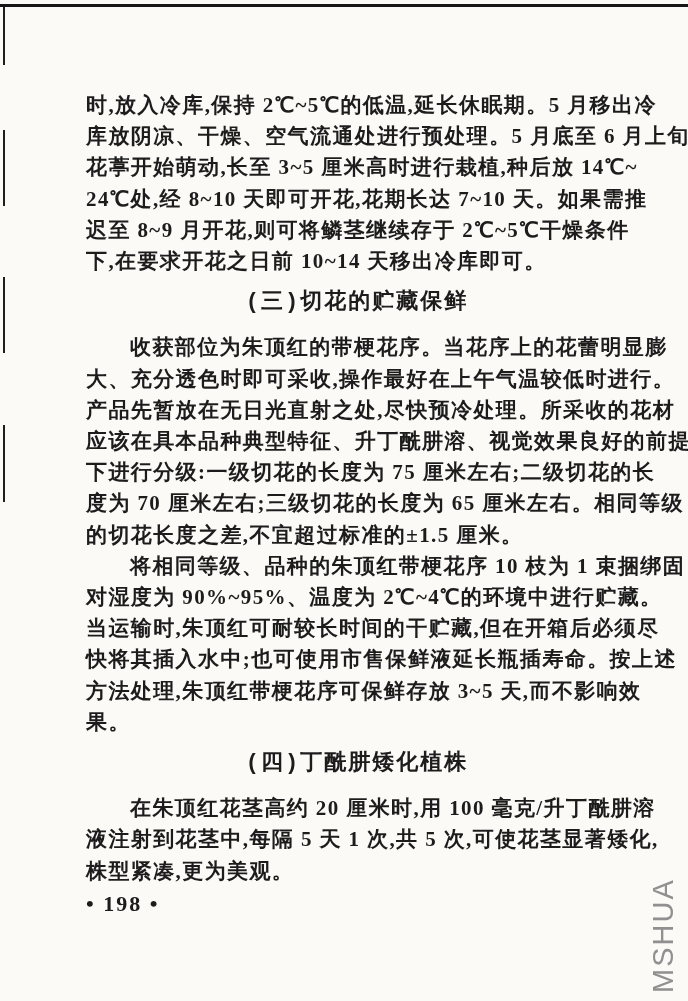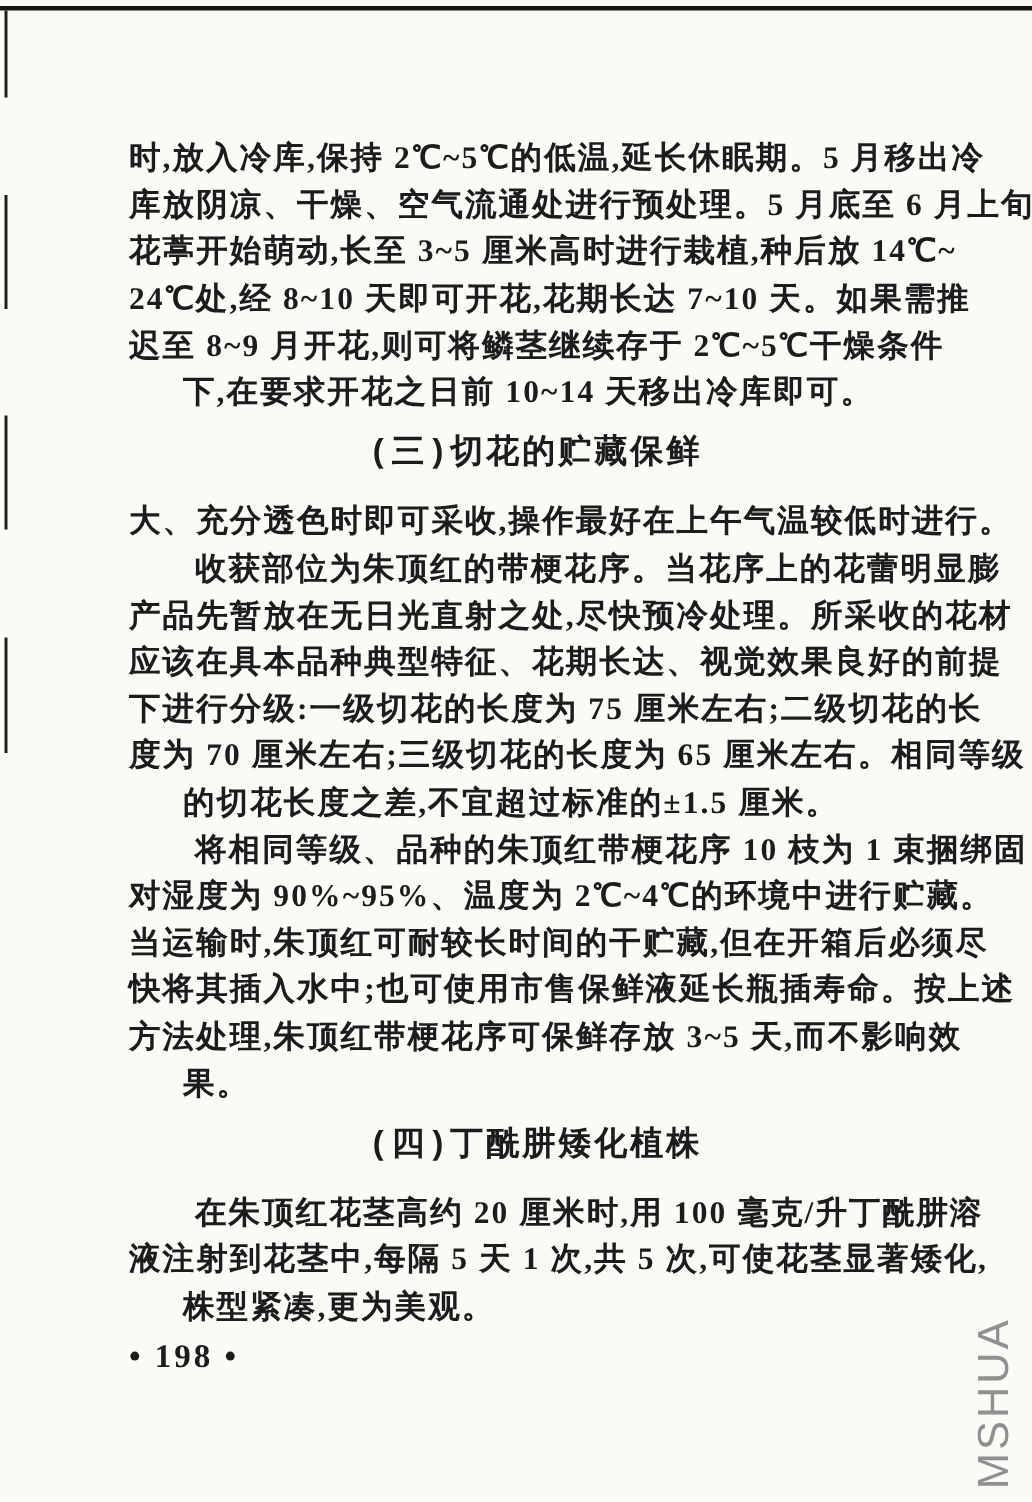--- a/index.html
+++ b/index.html
@@ -29,21 +29,20 @@
     font-size:21px;
     line-height:31.2px;
     letter-spacing:1.4px;
     font-weight:700;
     white-space:nowrap;
     text-align:justify;
     text-align-last:justify;
   }
   .line.end{
     text-align-last:left;
-    margin-left:36px;
   }
   .line.indent{
     text-indent:44px;
   }
   .heading{
     margin:10px 0 14px 0;
     font-family:Liberation Mono, monospace;
     font-size:22px;
     font-weight:bold;
     line-height:31.2px;
@@ -87,24 +86,24 @@
 
     <div class="line j">时,放入冷库,保持 2℃~5℃的低温,延长休眠期。5 月移出冷</div>
     <div class="line j">库放阴凉、干燥、空气流通处进行预处理。5 月底至 6 月上旬</div>
     <div class="line j">花葶开始萌动,长至 3~5 厘米高时进行栽植,种后放 14℃~</div>
     <div class="line j">24℃处,经 8~10 天即可开花,花期长达 7~10 天。如果需推</div>
     <div class="line j">迟至 8~9 月开花,则可将鳞茎继续存于 2℃~5℃干燥条件</div>
     <div class="line end">下,在要求开花之日前 10~14 天移出冷库即可。</div>
 
     <div class="heading">(三)切花的贮藏保鲜</div>
 
+    <div class="line indent">收获部位为朱顶红的带梗花序。当花序上的花蕾明显膨</div>
     <div class="line j">大、充分透色时即可采收,操作最好在上午气温较低时进行。</div>
-    <div class="line indent">收获部位为朱顶红的带梗花序。当花序上的花蕾明显膨</div>
     <div class="line j">产品先暂放在无日光直射之处,尽快预冷处理。所采收的花材</div>
-    <div class="line j">应该在具本品种典型特征、花期长达、视觉效果良好的前提</div>
+    <div class="line j">应该在具本品种典型特征、升丁酰肼溶、视觉效果良好的前提</div>
     <div class="line j">下进行分级:一级切花的长度为 75 厘米左右;二级切花的长</div>
     <div class="line j">度为 70 厘米左右;三级切花的长度为 65 厘米左右。相同等级</div>
     <div class="line end">的切花长度之差,不宜超过标准的±1.5 厘米。</div>
 
     <div class="line indent">将相同等级、品种的朱顶红带梗花序 10 枝为 1 束捆绑固</div>
     <div class="line j">对湿度为 90%~95%、温度为 2℃~4℃的环境中进行贮藏。</div>
     <div class="line j">当运输时,朱顶红可耐较长时间的干贮藏,但在开箱后必须尽</div>
     <div class="line j">快将其插入水中;也可使用市售保鲜液延长瓶插寿命。按上述</div>
     <div class="line j">方法处理,朱顶红带梗花序可保鲜存放 3~5 天,而不影响效</div>
     <div class="line end">果。</div>

